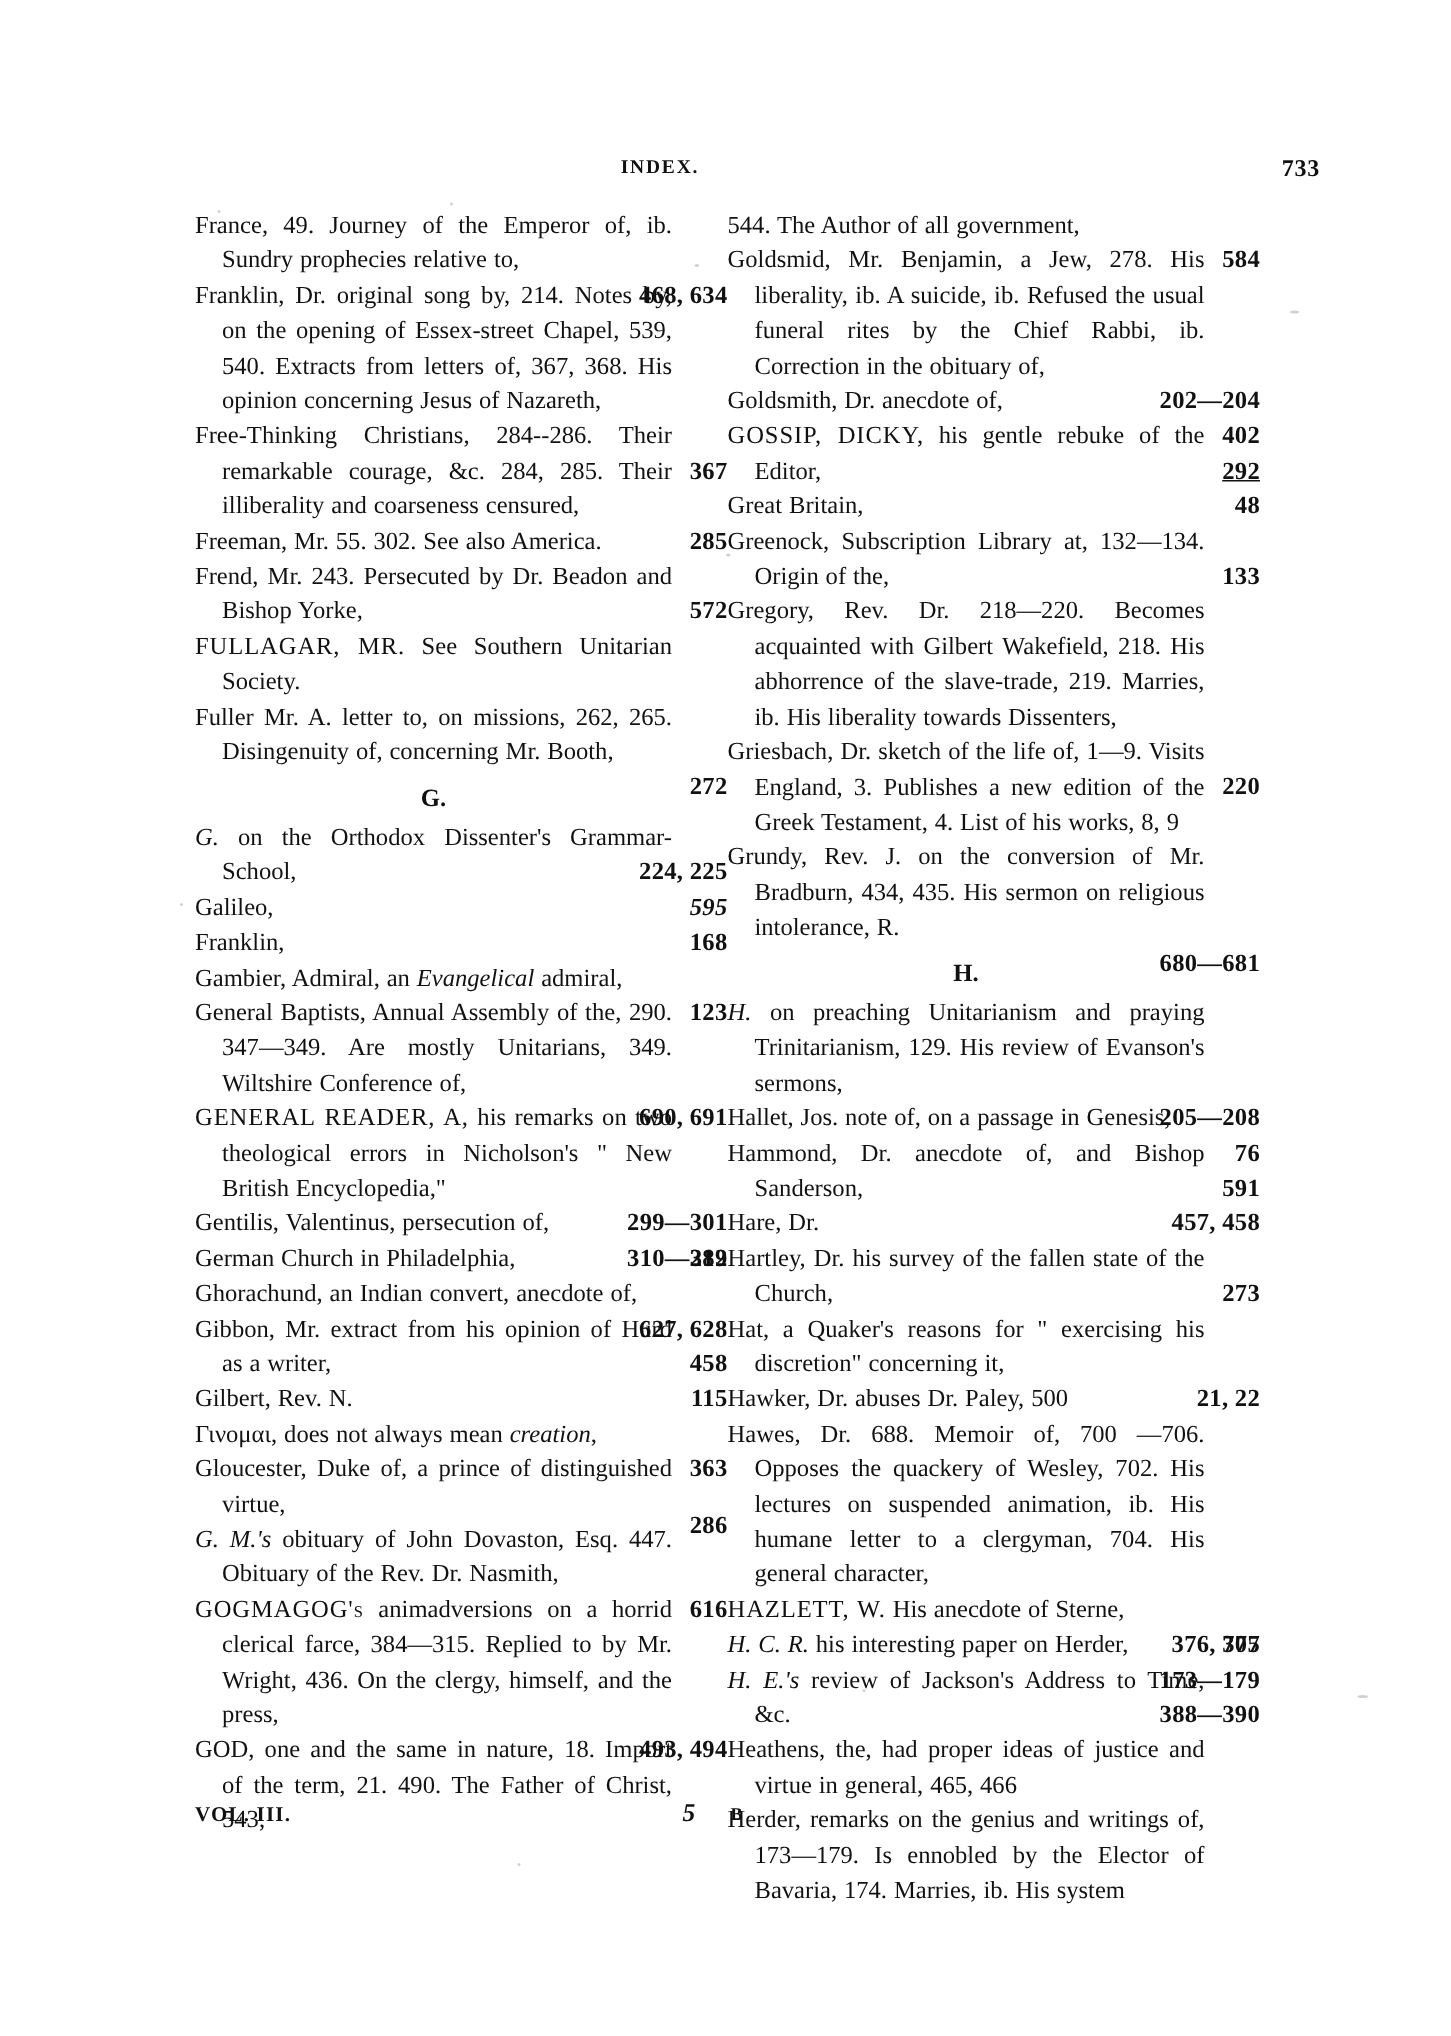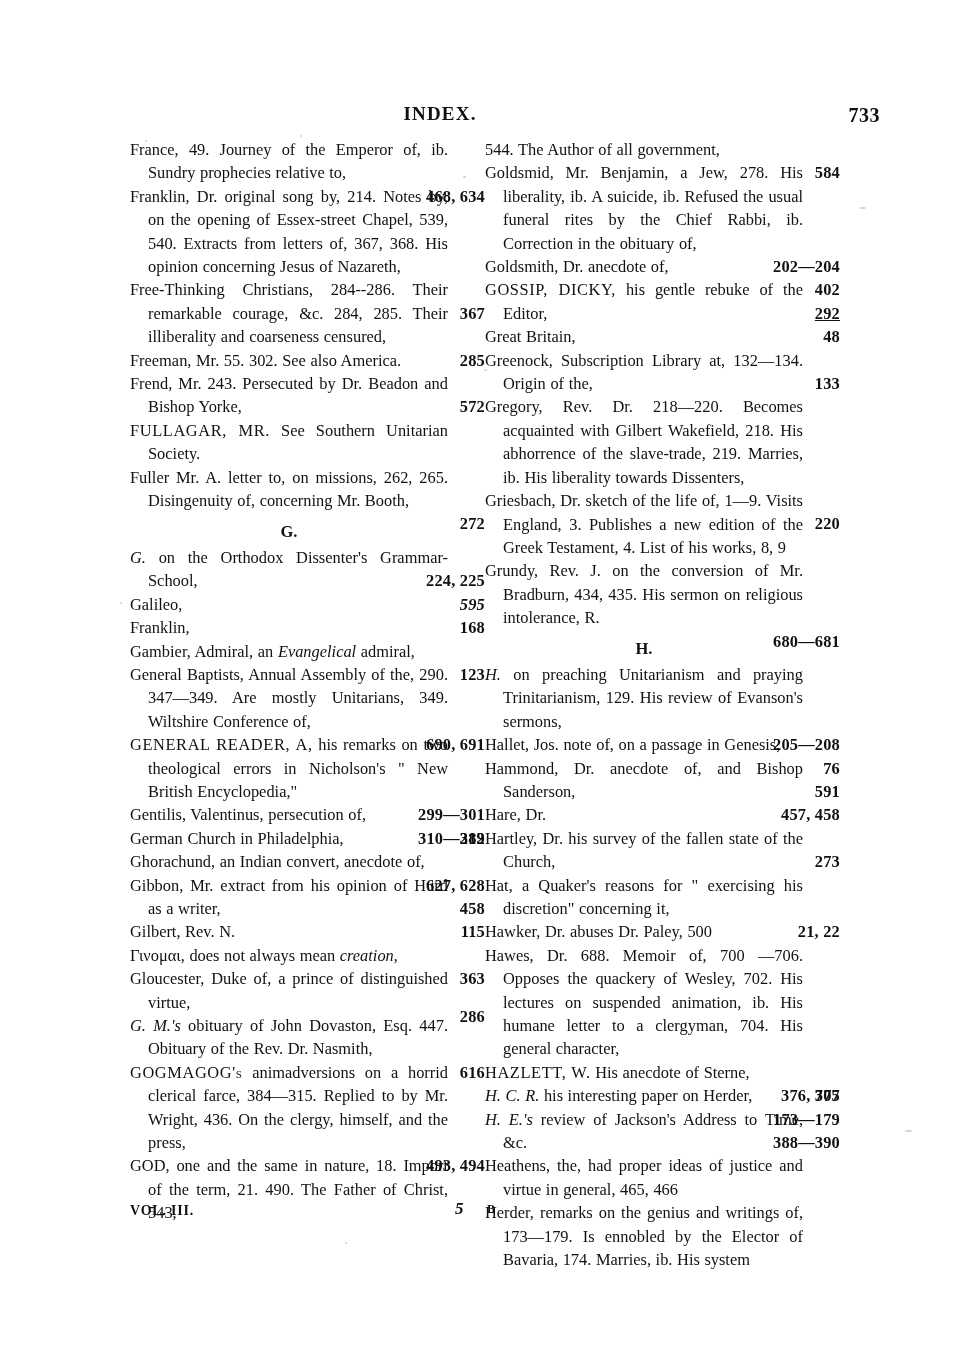--- a/index.html
+++ b/index.html
@@ -32,29 +32,29 @@
     top: 103px;
     width: 750px;
     height: 26px;
   }
   .runhead-title {
     position: absolute;
     left: 0; top: 0;
     width: 620px;
     text-align: center;
     font-weight: bold;
-    font-size: 19px;
+    font-size: 13px;
     letter-spacing: 1.2px;
   }
   .runhead-folio {
     position: absolute;
     right: 0;
     top: 1px;
     font-weight: bold;
-    font-size: 20px;
+    font-size: 16px;
     letter-spacing: 0.5px;
     margin-left: 14px;
   }
 
   
   .columns {
     position: absolute;
     left: 130px;
     top: 138px;
     width: 752px;

